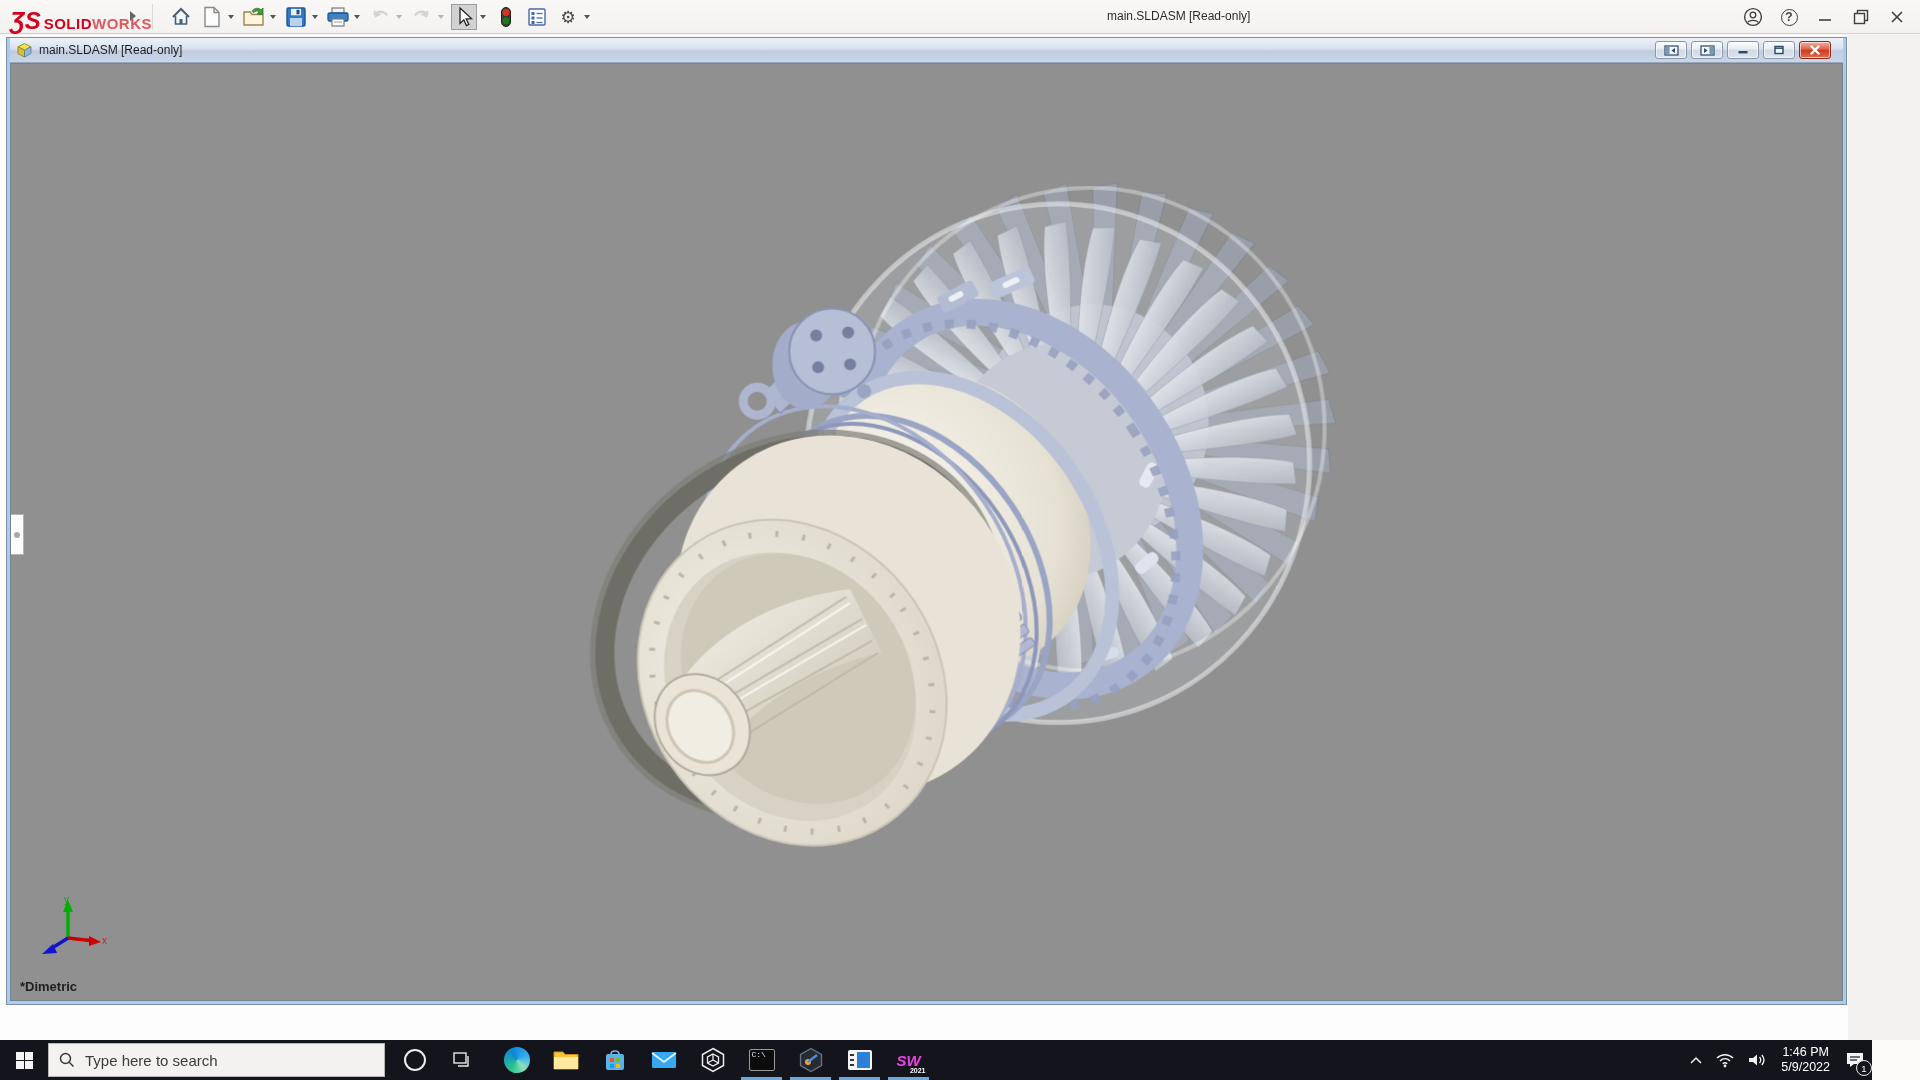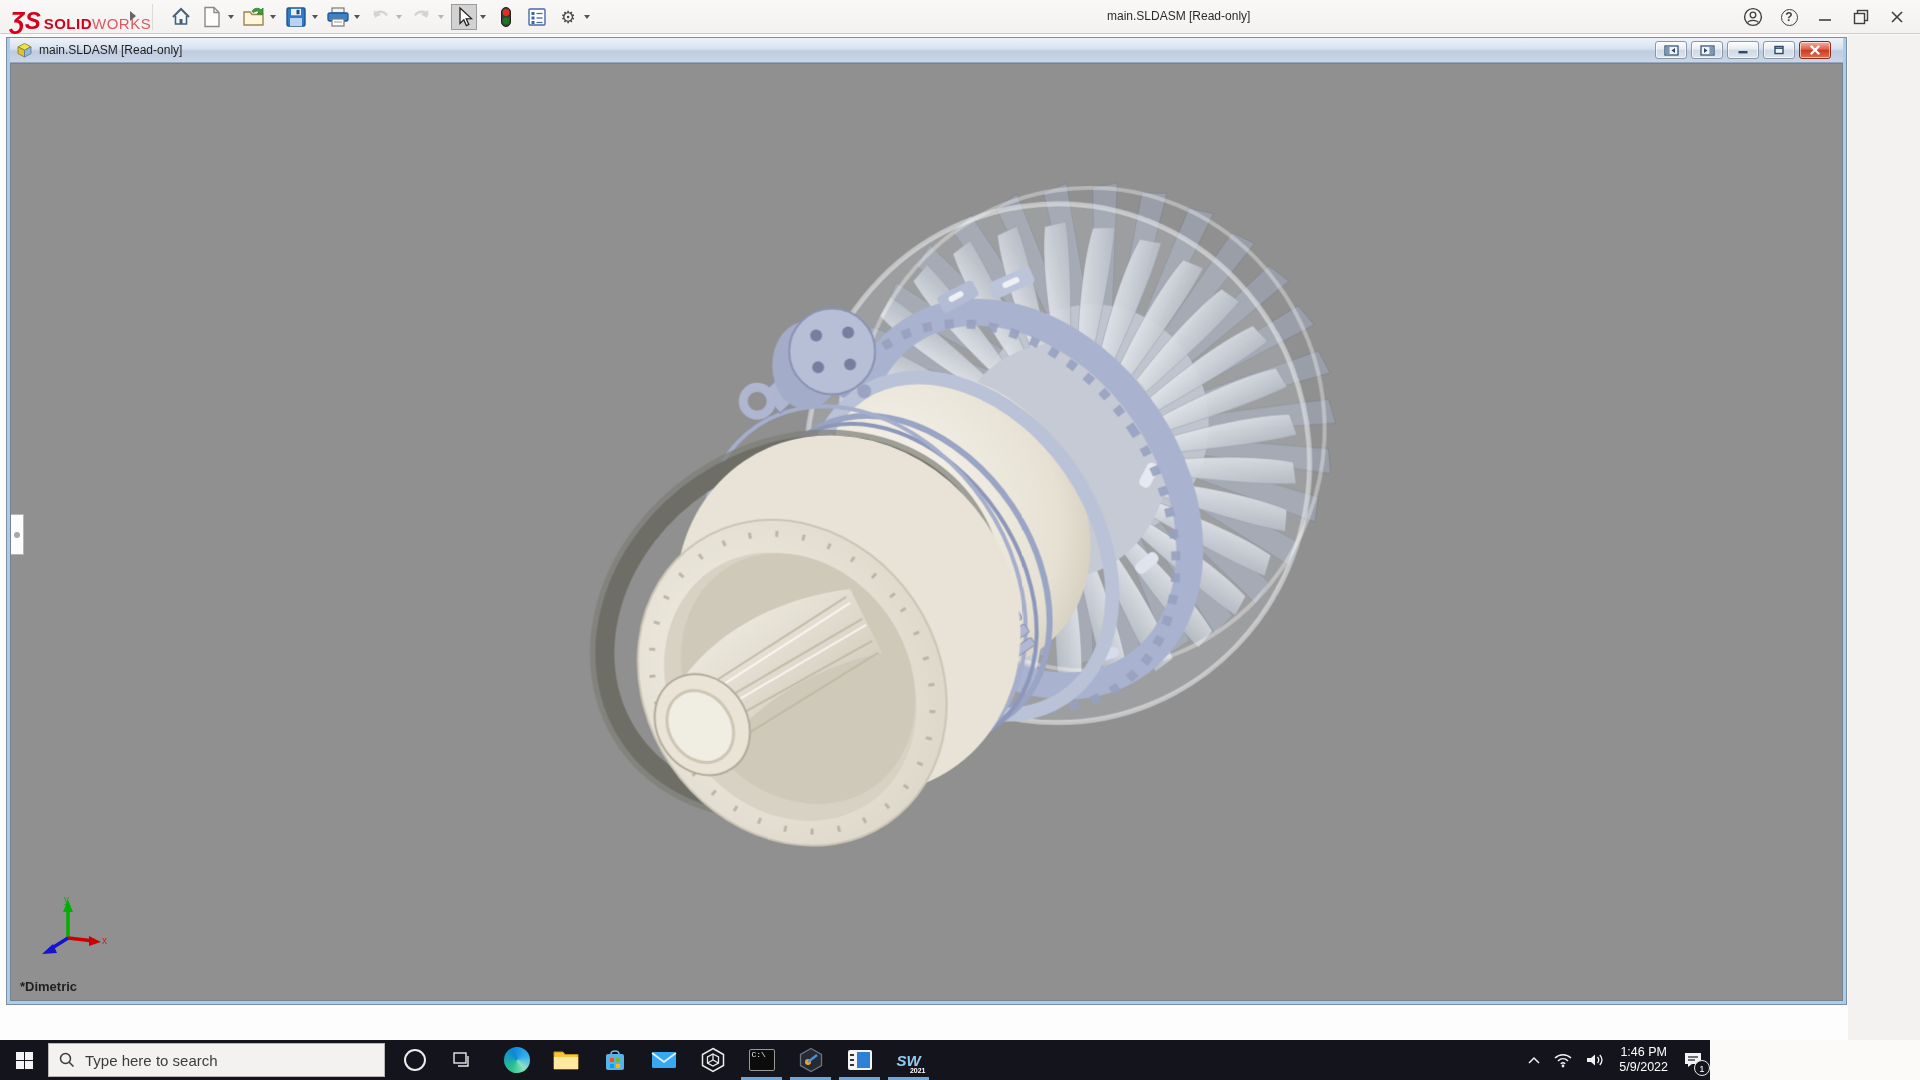--- a/index.html
+++ b/index.html
@@ -6,21 +6,21 @@
   html,body { width:1920px; height:1080px; overflow:hidden; }
   body { font-family:"Liberation Sans", sans-serif; background:#ffffff; position:relative; }
   #app { position:absolute; inset:0; background:#fbfaf9; }
 
   
   .topbar { position:absolute; left:0; top:0; width:1920px; height:34px;
             background:linear-gradient(#f9f8f7,#f3f2f0); border-bottom:1px solid #cfcdca; }
   .brand { position:absolute; left:10px; top:7px; display:flex; align-items:baseline; cursor:default; }
   .brand .mark { font-style:italic; font-weight:bold; font-size:24px; color:#d6001c; margin-right:3px; }
   .brand .bold { font-weight:bold; font-size:15px; color:#d6001c; letter-spacing:.5px; }
-  .brand .light { font-weight:normal; font-size:15px; color:#e2565e; letter-spacing:.5px; }
+  .brand .light { font-weight:bold; font-size:15px; color:#e2565e; letter-spacing:.5px; }
   .expand-arrow { position:absolute; left:130px; top:11px; width:0; height:0;
                   border-top:5px solid transparent; border-bottom:5px solid transparent; border-left:6px solid #666; }
   .tbsep { position:absolute; left:152px; top:4px; width:1px; height:26px; background:#dddbd8; }
   .tbrow { position:absolute; left:163px; top:3px; height:28px; display:flex; align-items:center; }
   .tb { width:26px; height:26px; display:flex; align-items:center; justify-content:center; margin-left:5px; border:1px solid transparent; }
   .tb.active { background:#d2d2d2; border:1px solid #9c9c9c; }
   .caret { width:0; height:0; border-left:3.5px solid transparent; border-right:3.5px solid transparent;
            border-top:4px solid #555; margin:0 2px 0 3px; }
   .caret.dis { border-top-color:#b5b5b5; }
   .tb.disabled { opacity:.55; }
@@ -53,39 +53,39 @@
   .engine-svg { position:absolute; left:0; top:0; width:100%; height:100%; }
 
   .panel-tab { position:absolute; left:0; top:450px; width:13px; height:41px; background:#fcfcfc;
                border:1px solid #b4b4b4; border-left:none; display:flex; align-items:center; justify-content:center; }
   .panel-tab .dot { width:6px; height:6px; border-radius:50%; background:#a8a8a8; }
 
   .triad { position:absolute; left:20px; top:830px; }
   .view-label { position:absolute; left:9px; bottom:6px; font-size:13px; font-weight:bold; color:#1f1f1f; }
 
   
-  .taskbar { position:absolute; left:0; top:1040px; width:1710px; height:40px; background:#14141c; }
+  .taskbar { position:absolute; left:0; top:1040px; width:1872px; height:40px; background:#14141c; }
   .startbtn { position:absolute; left:0; top:0; width:48px; height:40px; display:flex; align-items:center; justify-content:center; }
   .searchbox { position:absolute; left:48px; top:3px; width:337px; height:34px; background:#f3f2f1;
                border:1px solid #b8b6b4; display:flex; align-items:center; padding:0 10px; }
   .searchbox input { border:none; outline:none; background:transparent; font-size:15px; color:#1f1f1f;
                      font-family:"Liberation Sans", sans-serif; margin-left:10px; width:270px; }
   .searchbox input::placeholder { color:#3c3c3c; opacity:1; }
   .cortana { position:absolute; left:404px; top:9px; width:22px; height:22px; border:2.5px solid #ececec; border-radius:50%; }
   .taskview { position:absolute; left:448px; top:8px; width:26px; height:24px; display:flex; align-items:center; justify-content:center; }
   .appicons { position:absolute; left:492px; top:0; height:40px; display:flex; }
   .cell { width:49px; height:40px; position:relative; display:flex; align-items:center; justify-content:center; }
   .indicator { position:absolute; left:4px; bottom:0; width:41px; height:3px; background:#6aa9e0; }
 
   .edge-icon { width:26px; height:26px; border-radius:50%;
                background:conic-gradient(from 210deg,#2bc48a,#0c86d8 35%,#35aef0 60%,#8ce0c0 80%,#2bc48a); }
   .cmd-icon { width:26px; height:22px; background:#0c0c0c; border:1px solid #9a9a9a; border-radius:2px;
               color:#f0f0f0; font-size:8px; font-family:"Liberation Mono", monospace; padding:1px 2px; line-height:1; }
   .sw-icon { width:30px; height:28px; position:relative; display:flex; align-items:center; justify-content:center; }
-  .sw-letters { font-weight:bold; font-size:15px; color:#7dd3fc; letter-spacing:0; font-style:italic;
+  .sw-letters { font-weight:bold; font-size:15px; color:#d946ef; letter-spacing:0; font-style:italic;
                 text-shadow:0 0 1px #7a0a0a; }
   .sw-year { position:absolute; right:-2px; bottom:0; font-size:7px; font-weight:bold; color:#ffffff; }
   .appwin-icon { width:24px; height:20px; background:#f4f4f4; border-radius:2px; padding:2px; display:flex; }
   .appwin-icon .colL { width:6px; display:flex; flex-direction:column; justify-content:space-around; }
   .appwin-icon .colL i { display:block; width:4px; height:2px; background:#333; }
   .appwin-icon .main { flex:1; background:#2e7fd8; margin-left:1px; }
 
   .tray { position:absolute; right:0; top:0; height:40px; display:flex; align-items:center; color:#ffffff; }
   .trayitem { height:40px; display:flex; align-items:center; justify-content:center; padding:0 6px; }
   .clock { text-align:center; font-size:12.5px; line-height:15px; padding:0 8px; white-space:nowrap; }

